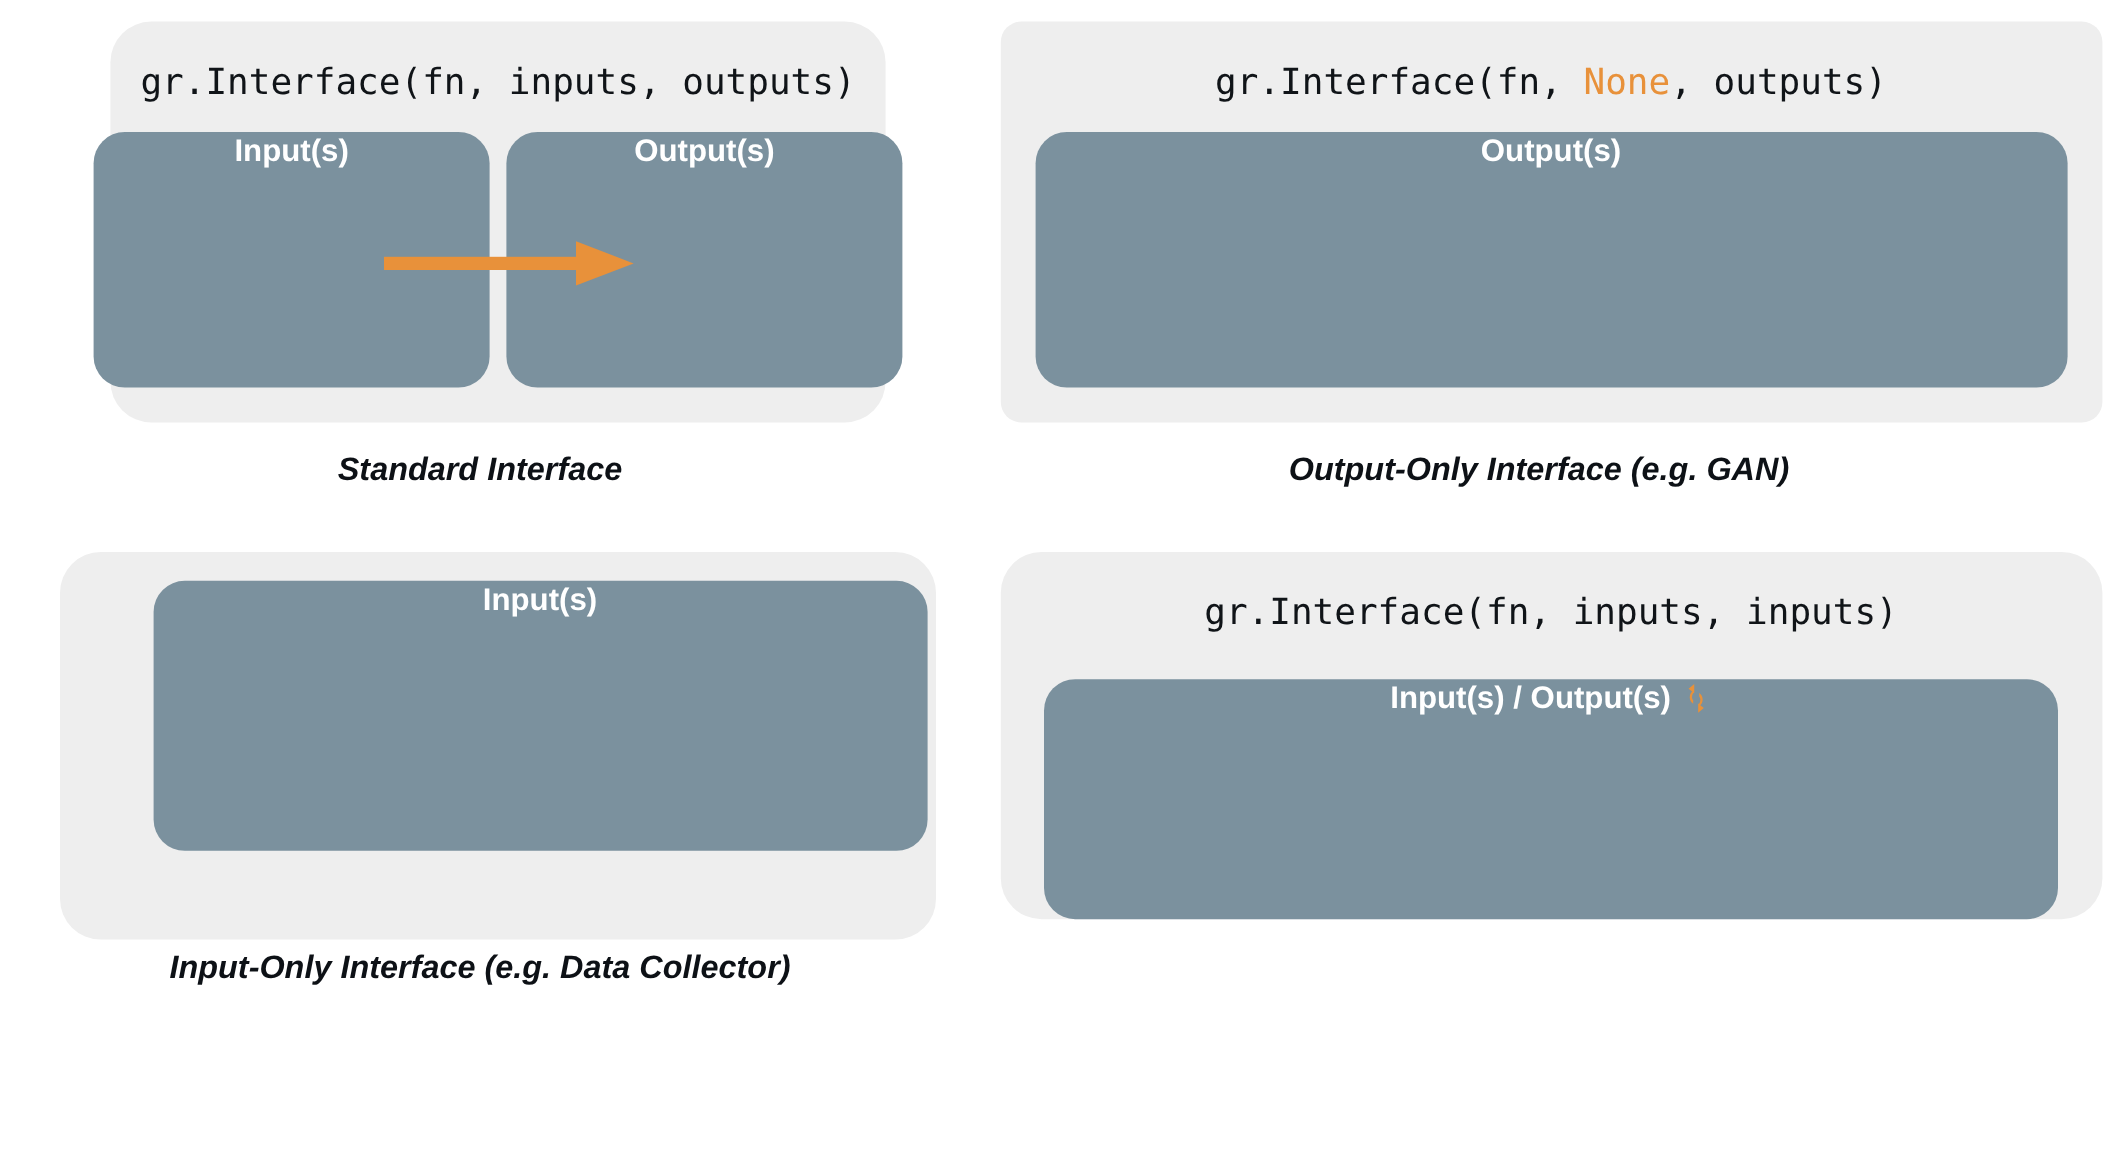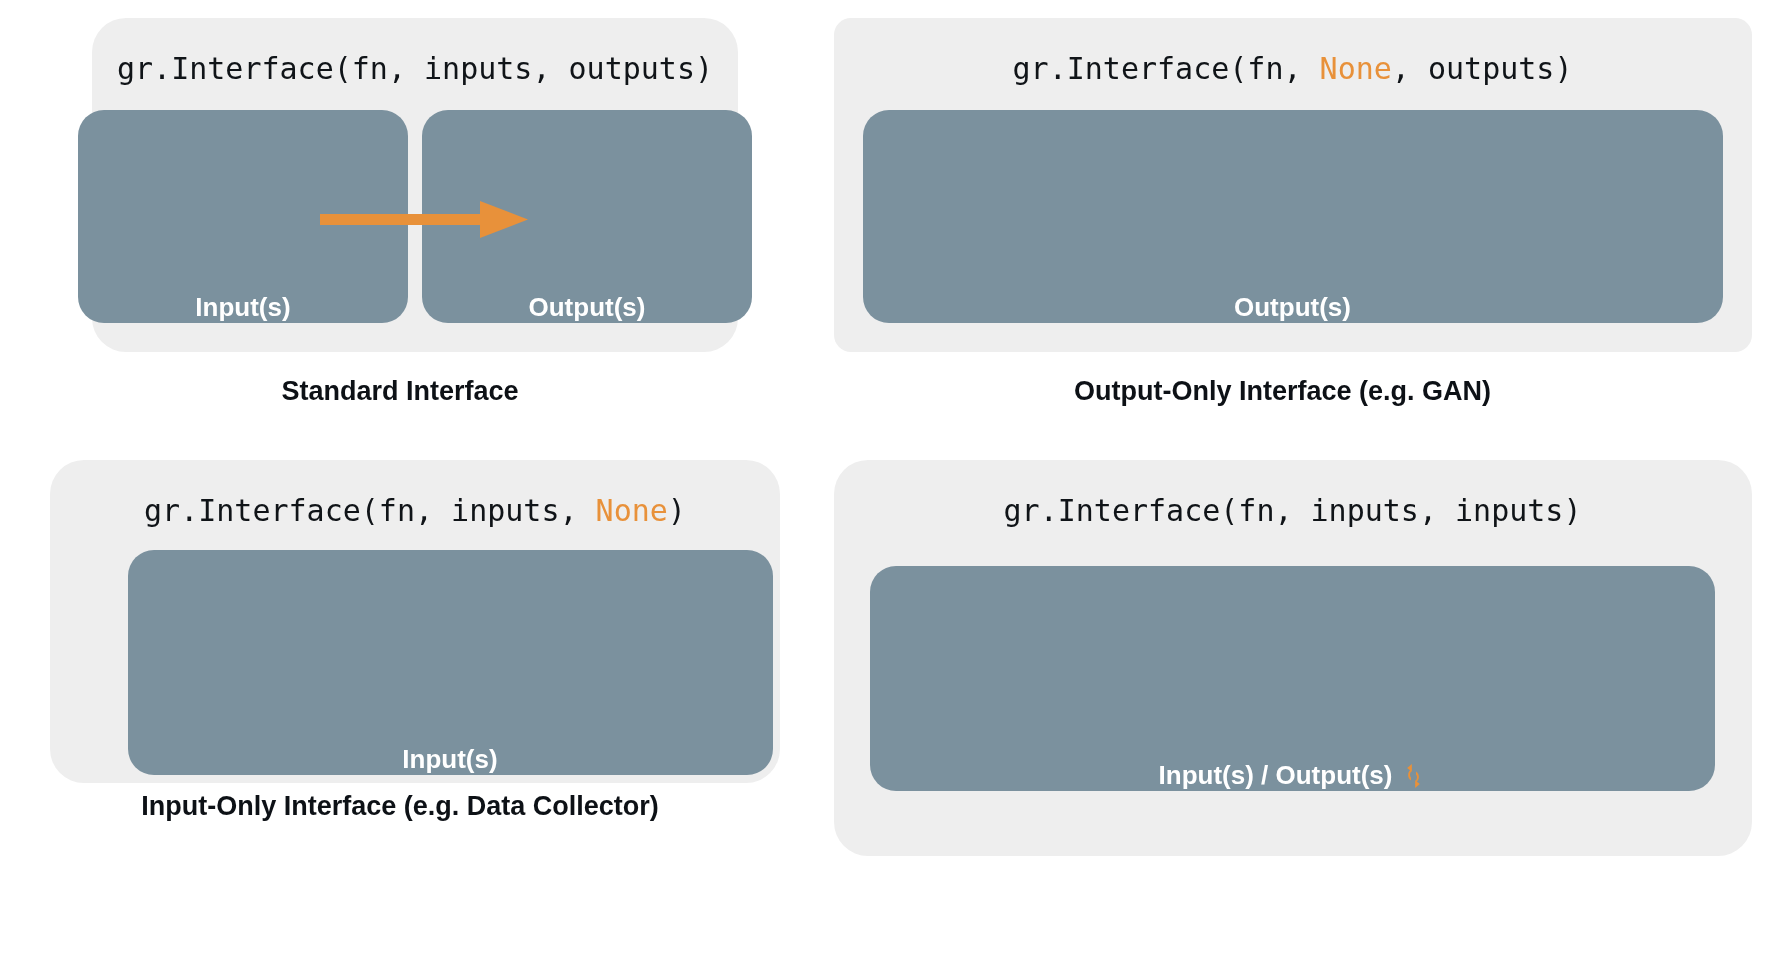--- a/index.html
+++ b/index.html
@@ -39,21 +39,21 @@
     border-radius: 34px;
     box-sizing: border-box;
     display: flex;
     flex-direction: column;
     align-items: center;
   }
 
   .panel-tl { width: 646px;  height: 334px; margin-left: 30px; margin-top: 18px; }
   .panel-tr { width: 918px;  height: 334px; margin-left: 20px; margin-top: 18px; border-radius: 17px; }
   .panel-bl { width: 730px;  height: 323px; margin-left: 30px; margin-top: 12px; }
-  .panel-br { width: 918px;  height: 396px; margin-left: 20px; margin-top: 12px; }
+  .panel-br { width: 918px;  height: 306px; margin-left: 20px; margin-top: 12px; }
 
   
   .code {
     font-family: "DejaVu Sans Mono", "Liberation Mono", monospace;
     font-size: 30px;
     color: #101418;
     letter-spacing: 0px;
     white-space: pre;
     margin-top: 36px;
     line-height: 1;
@@ -65,21 +65,21 @@
   
   .boxrow {
     display: flex;
     flex-direction: row;
     position: relative;
   }
   .box {
     background: #7b919e;
     border-radius: 26px;
     display: flex;
-    align-items: flex-end;
+    align-items: flex-start;
     justify-content: center;
     box-sizing: border-box;
   }
   .box-label {
     color: #ffffff;
     font-family: "Liberation Sans", sans-serif;
     font-weight: bold;
     font-size: 26px;
     white-space: nowrap;
     display: inline-flex;
@@ -113,20 +113,21 @@
 
   
   .caption {
     font-family: "Liberation Sans", sans-serif;
     font-weight: bold;
     font-size: 27px;
     color: #0d1116;
     margin-top: 24px;
     white-space: nowrap;
     text-align: center;
+    font-style: italic;
   }
   .caption-bl { margin-top: 8px; }
   .caption-br { margin-top: 26px; }
 
   .sync-icon { display: inline-block; line-height: 0; }
 </style>
 </head>
 <body>
 
 <div class="canvas">
@@ -160,21 +161,20 @@
 
       <div class="box tr-box">
         <span class="box-label">Output(s)</span>
       </div>
     </div>
     <div class="caption">Output-Only Interface (e.g. GAN)</div>
   </div>
 
   <div class="quad quad-bl">
     <div class="panel panel-bl">
-      <div class="code"><span>gr.Interface(fn, inputs, </span><span class="none">None</span><span>)</span></div>
 
       <div class="box bl-box">
         <span class="box-label">Input(s)</span>
       </div>
     </div>
     <div class="caption caption-bl">Input-Only Interface (e.g. Data Collector)</div>
   </div>
 
   <div class="quad quad-br">
     <div class="panel panel-br">

